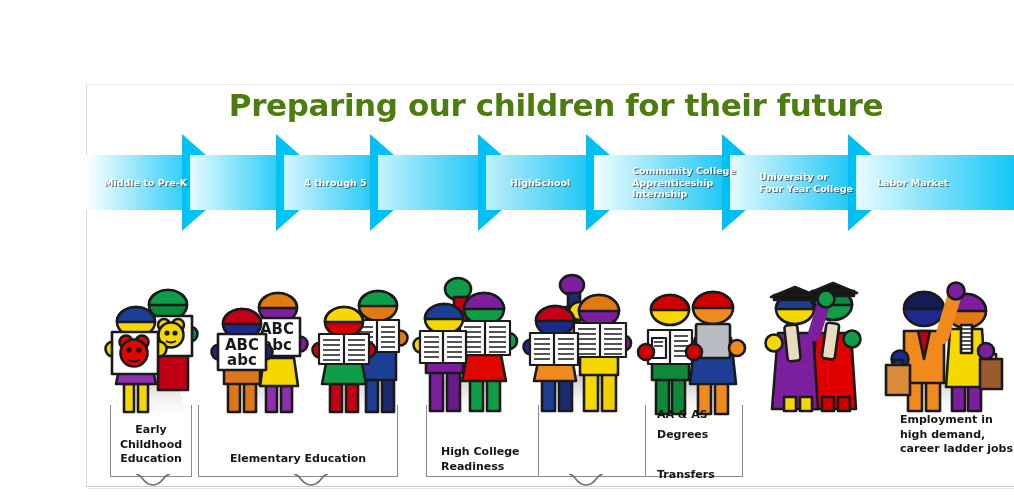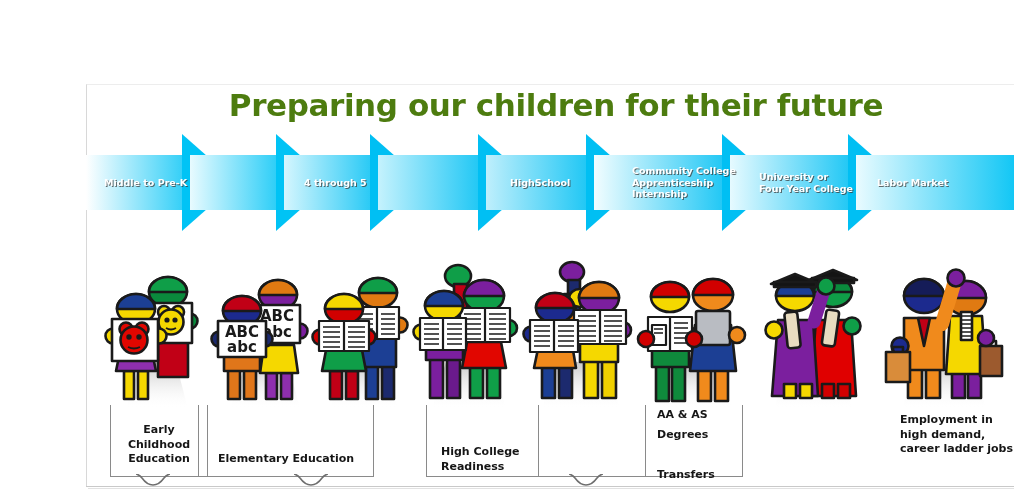--- a/index.html
+++ b/index.html
@@ -47,21 +47,21 @@
     position:absolute;top:0;height:55px;
     display:flex;flex-direction:column;justify-content:center;
     color:#ffffff;
     font-family:"DejaVu Sans", sans-serif;
     font-weight:bold;font-size:9.5px;line-height:11.5px;
     text-shadow:1px 1px 0 rgba(60,60,60,.75);
     z-index:6;white-space:nowrap;
   }
 
   
-  .figures{position:absolute;left:86px;top:254px;width:928px;height:155px;}
+  .figures{position:absolute;left:86px;top:267px;width:928px;height:155px;}
   .fig-group{position:absolute;bottom:0;}
   .fig-group svg{display:block;}
 
   
   .captions{position:absolute;left:86px;top:405px;width:928px;height:82px;}
   .capbox{
     position:absolute;top:0;height:72px;
     border:1px solid #8a8a8a;
     border-top:none;
     background:transparent;
@@ -490,30 +490,30 @@
           <circle cx="20" cy="92" r="8.5" fill="#1c2a8e"></circle>
           <rect x="6" y="98" width="24" height="30" fill="#d98c3a"></rect>
           <path d="M13,98 v-5 h10 v5" fill="none"></path>
         </g>
       </svg>
     </div>
   </div>
 
   <div class="captions">
 
-    <div class="capbox" style="left:24px;width:98px;">
+    <div class="capbox" style="left:24px;width:82px;">
       <div class="captext" style="left:0;right:0;top:18px;text-align:center;">Early
 Childhood
 Education</div>
       <svg class="brace" style="left:25px;" width="34" height="13" viewBox="0 0 34 13">
         <path d="M0,0 q4,1 6,4 q5,7 11,7 q6,0 11,-7 q2,-3 6,-4" fill="none" stroke="#6e6e6e" stroke-width="1.6"></path>
       </svg>
     </div>
 
-    <div class="capbox" style="left:112px;width:176px;">
+    <div class="capbox" style="left:112px;width:200px;">
       <div class="captext" style="left:0;right:0;top:47px;text-align:center;">Elementary Education</div>
       <svg class="brace" style="left:95px;" width="34" height="13" viewBox="0 0 34 13">
         <path d="M0,0 q4,1 6,4 q5,7 11,7 q6,0 11,-7 q2,-3 6,-4" fill="none" stroke="#6e6e6e" stroke-width="1.6"></path>
       </svg>
     </div>
 
     <div class="capbox" style="left:340px;width:317px;">
       <div class="capsep" style="left:111px;"></div>
       <div class="capsep" style="left:218px;"></div>
 

